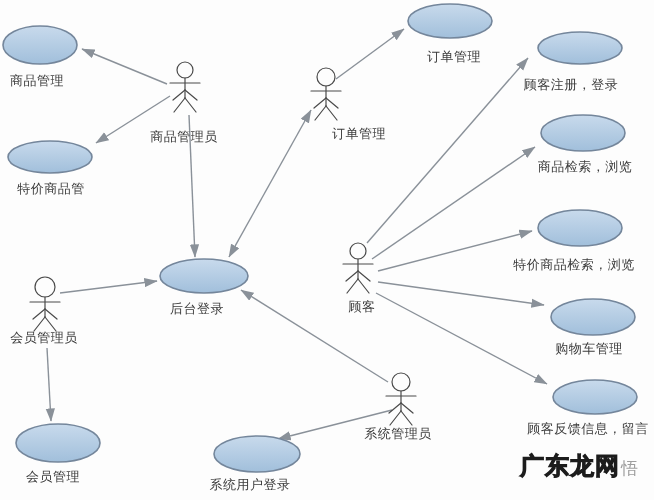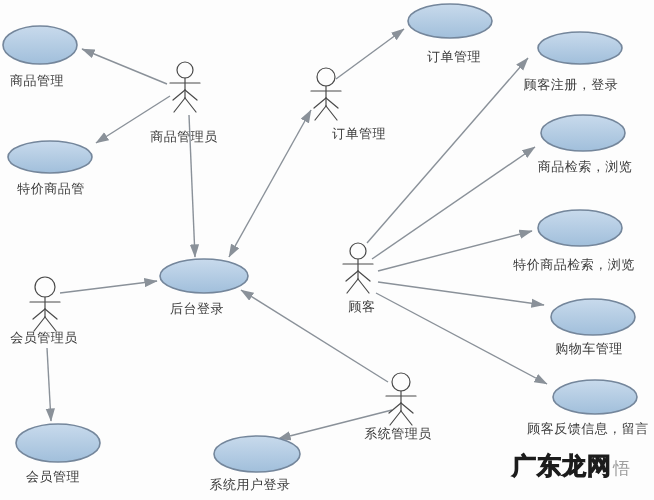--- a/index.html
+++ b/index.html
@@ -138,15 +138,15 @@
         <text x="250" y="489" text-anchor="middle" fill="#3b3b3b" class="node-label">系统用户登录</text>
         <text x="184" y="141" text-anchor="middle" fill="#3b3b3b" class="node-label">商品管理员</text>
         <text x="359" y="138" text-anchor="middle" fill="#3b3b3b" class="node-label">订单管理</text>
         <text x="44" y="342" text-anchor="middle" fill="#3b3b3b" class="node-label">会员管理员</text>
         <text x="362" y="311" text-anchor="middle" fill="#3b3b3b" class="node-label">顾客</text>
         <text x="398" y="438" text-anchor="middle" fill="#3b3b3b" class="node-label">系统管理员</text>
       </g>
   </svg>
 
   <div class="watermark">
-    <span class="wm-main" style="color: rgb(38, 38, 38);">广东龙网</span><span class="wm-suffix" style="color: rgb(158, 158, 158);">悟</span>
+    <span class="wm-main" style="color: rgb(38, 38, 38); margin-left: 8px;">广东龙网</span><span class="wm-suffix" style="color: rgb(158, 158, 158);">悟</span>
   </div>
 </div>
 
 </body></html>

